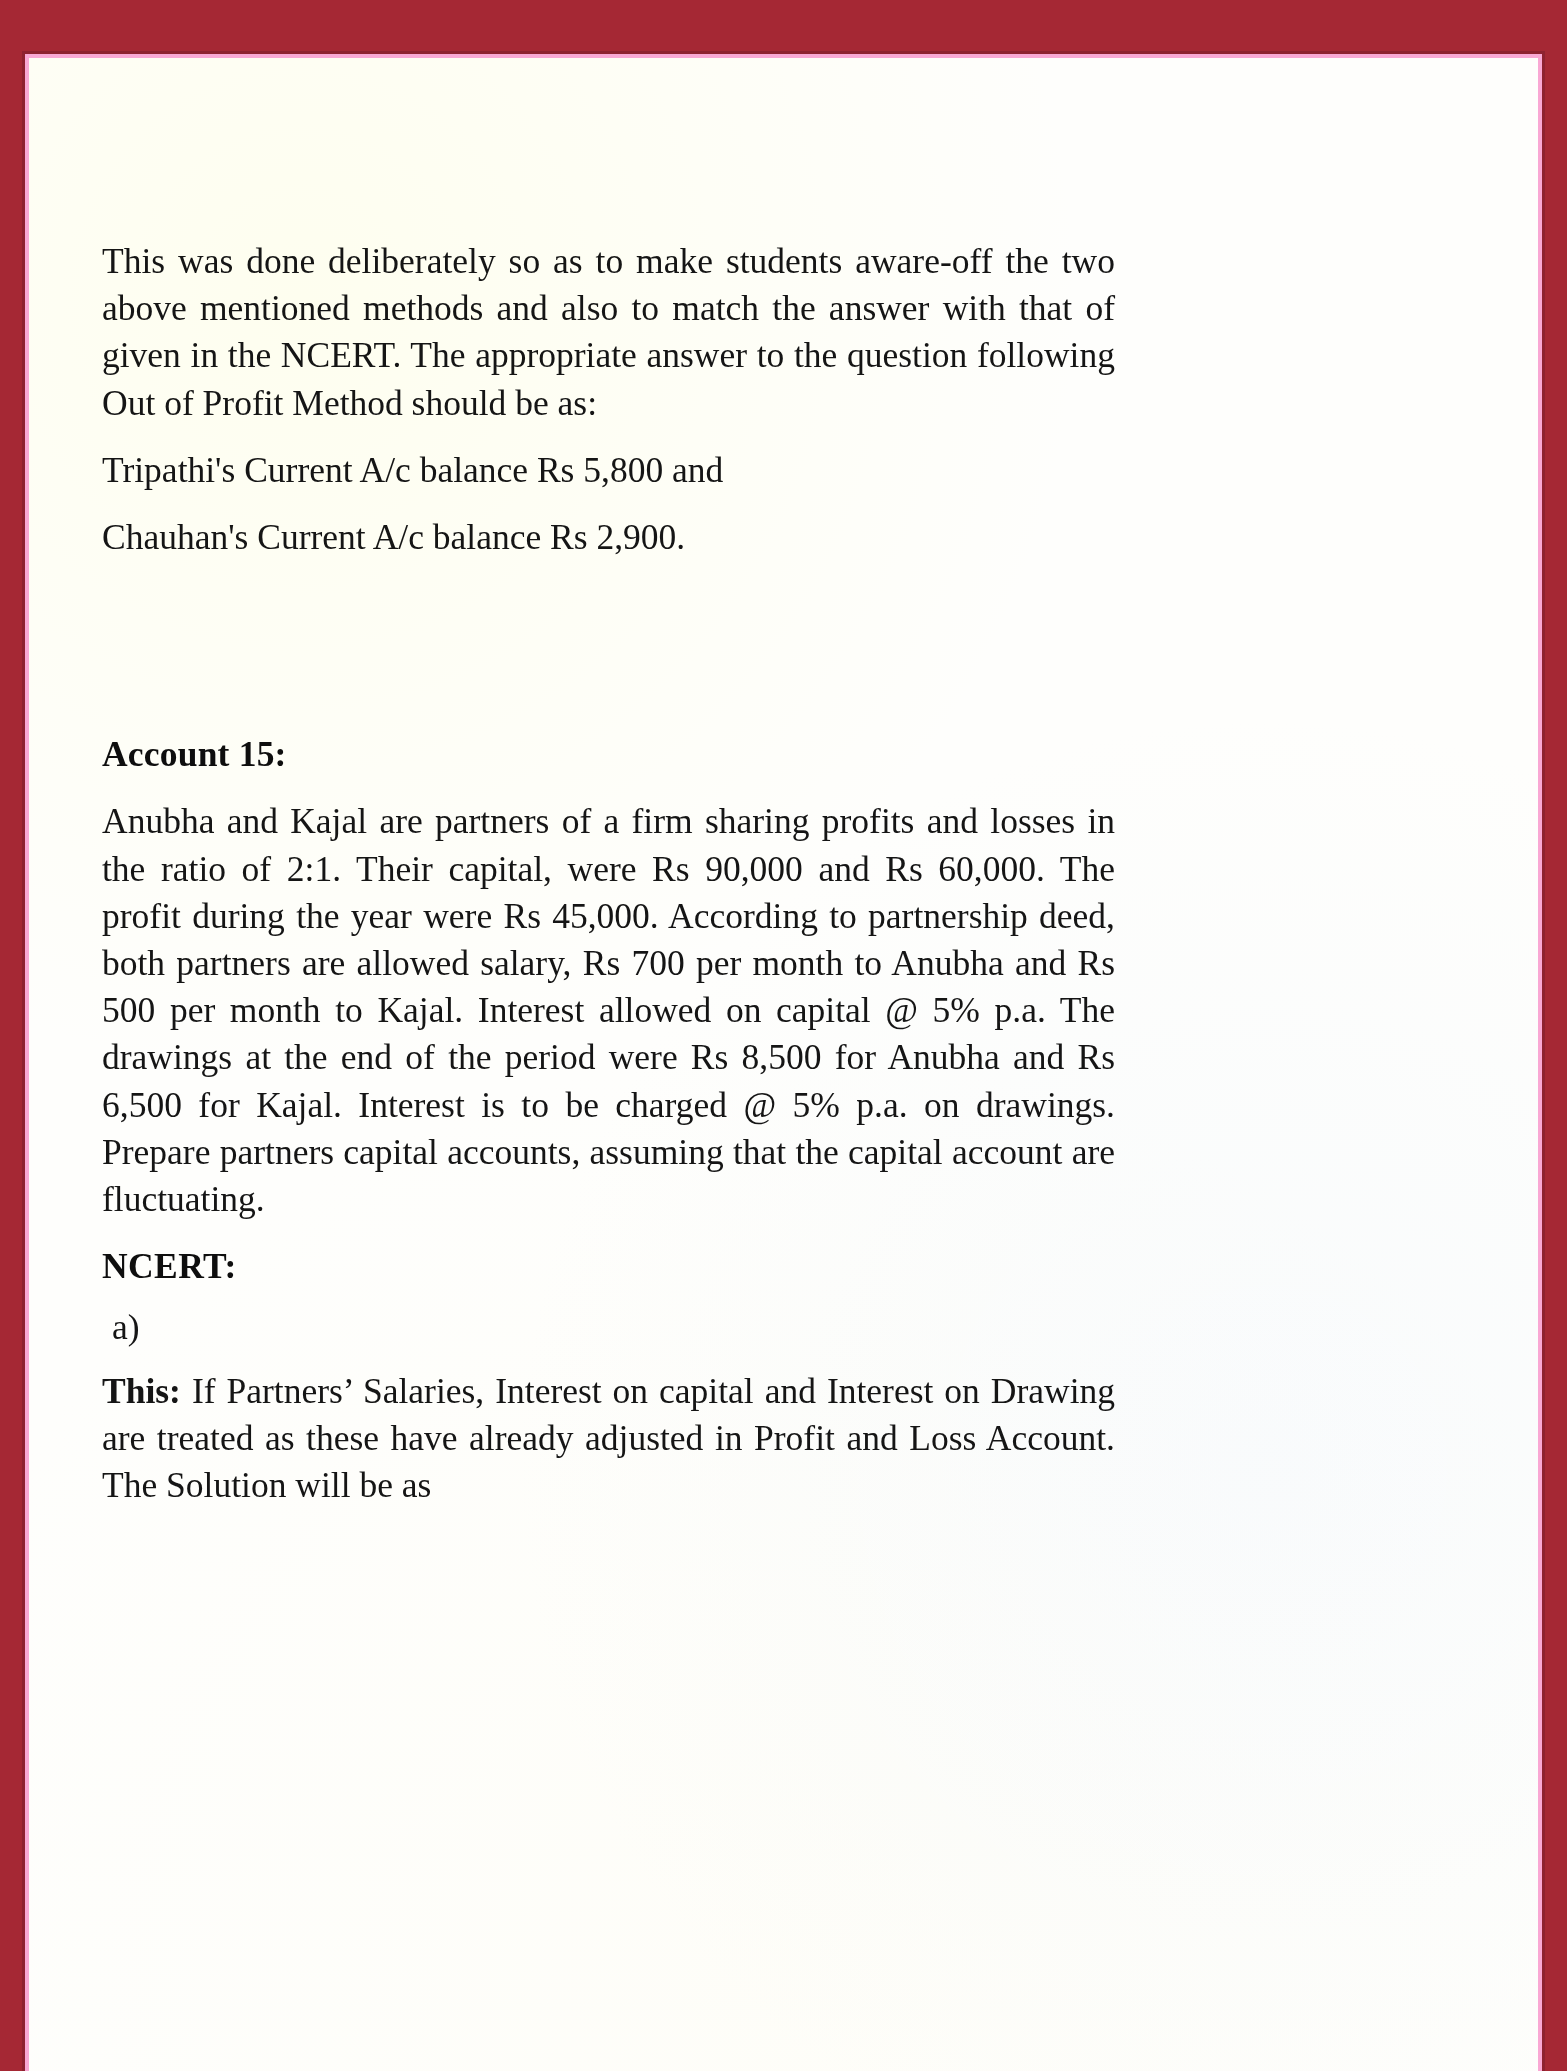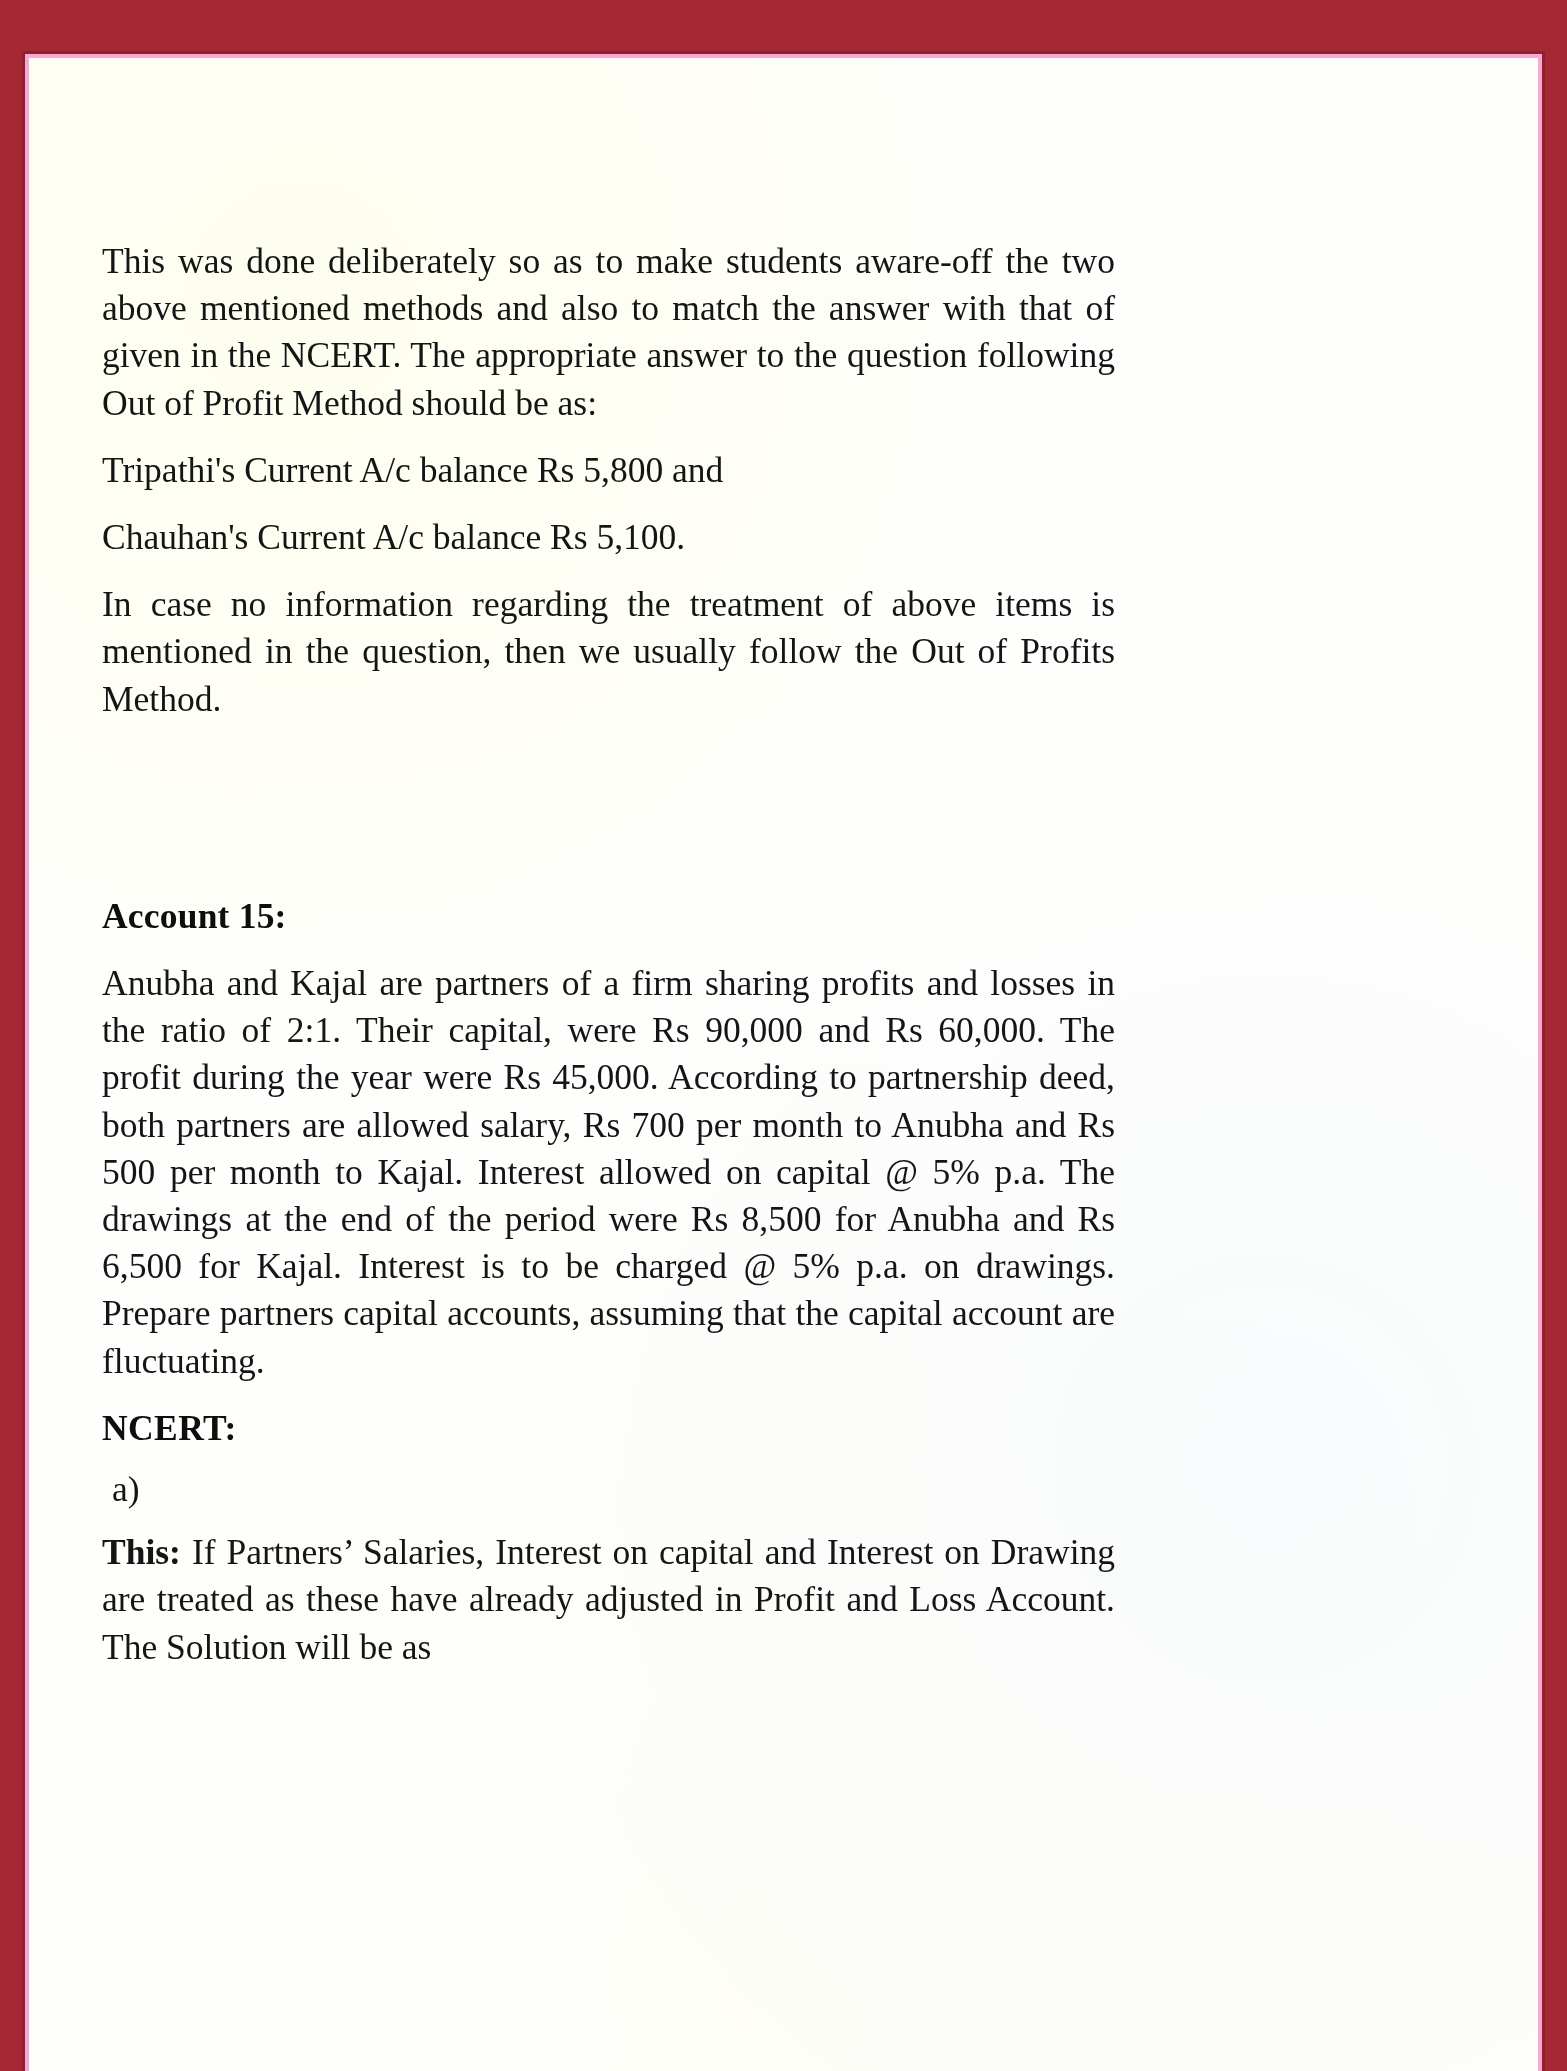--- a/index.html
+++ b/index.html
@@ -113,23 +113,22 @@
 <div class="page-frame">
   <div class="page-frame-inner">
     <div class="page-sheet">
 
       <div class="content">
 
         <p class="para">This was done deliberately so as to make students aware-off the two above mentioned methods and also to match the answer with that of given in the NCERT. The appropriate answer to the question following Out of Profit Method should be as:</p>
 
         <p class="para left">Tripathi's Current A/c balance Rs 5,800 and</p>
 
-        <p class="para left">Chauhan's Current A/c balance Rs 5,100.</p>
+        <p class="para left">Chauhan's Current A/c balance Rs 2,900.</p>
 
-        <p class="para">In case no information regarding the treatment of above items is mentioned in the question, then we usually follow the Out of Profits Method.</p>
 
         <div class="spacer-lg"></div>
 
         <p class="heading">Account 15:</p>
 
         <p class="para">Anubha and Kajal are partners of a firm sharing profits and losses in the ratio of 2:1. Their capital, were Rs 90,000 and Rs 60,000. The profit during the year were Rs 45,000. According to partnership deed, both partners are allowed salary, Rs 700 per month to Anubha and Rs 500 per month to Kajal. Interest allowed on capital @ 5% p.a. The drawings at the end of the period were Rs 8,500 for Anubha and Rs 6,500 for Kajal. Interest is to be charged @ 5% p.a. on drawings. Prepare partners capital accounts, assuming that the capital account are fluctuating.</p>
 
         <p class="answer-label">NCERT:</p>
 
         <p class="sub-label">a)</p>

